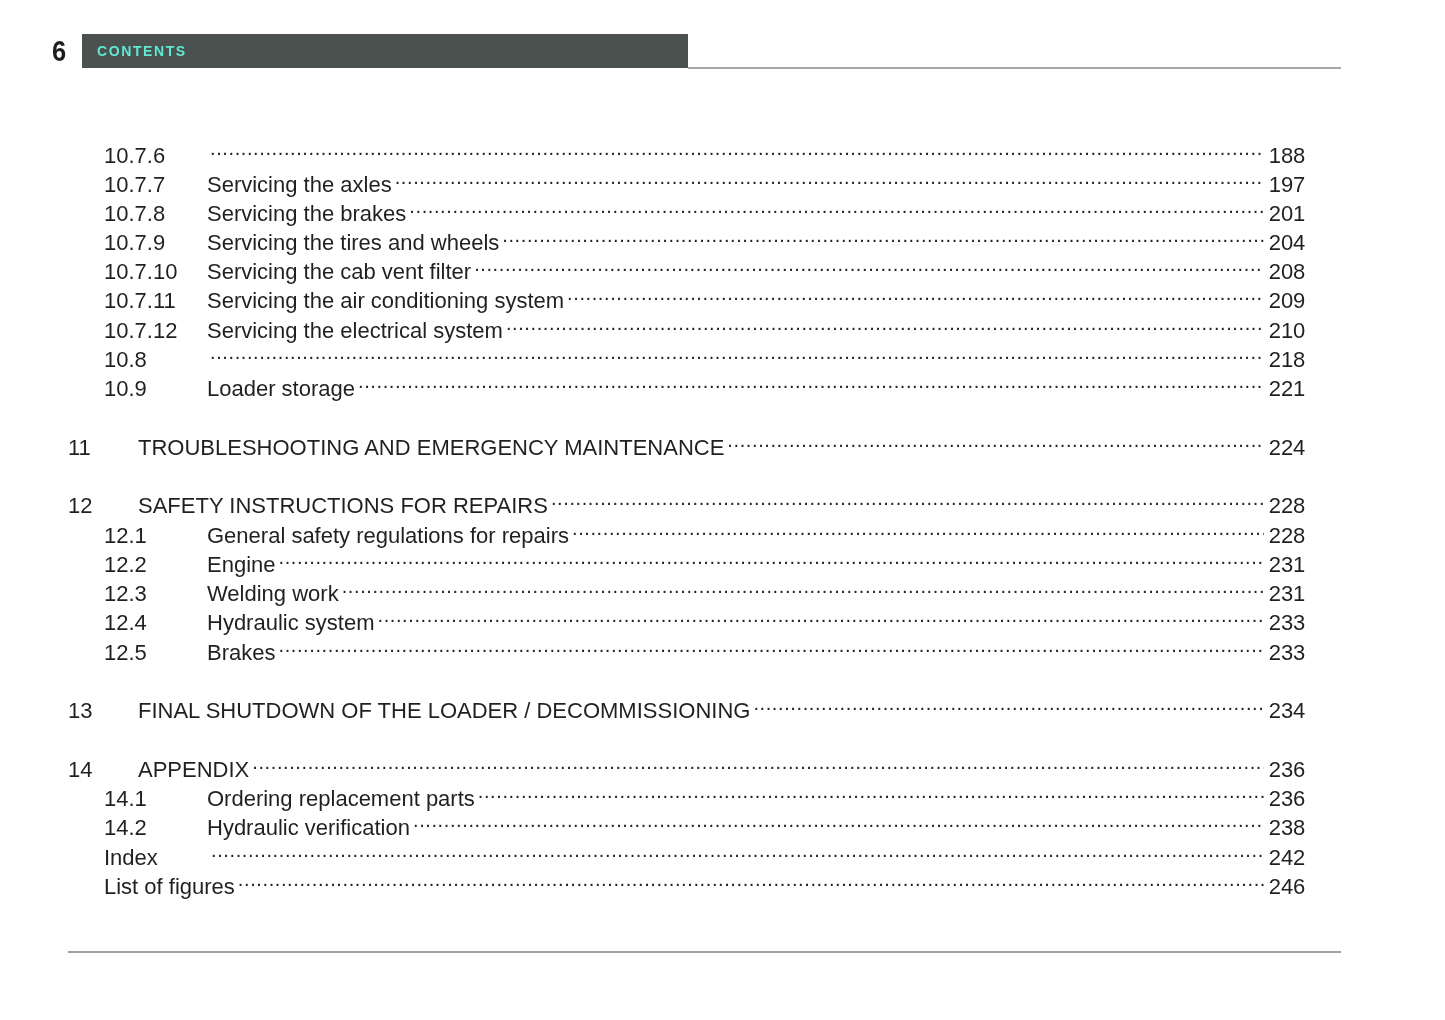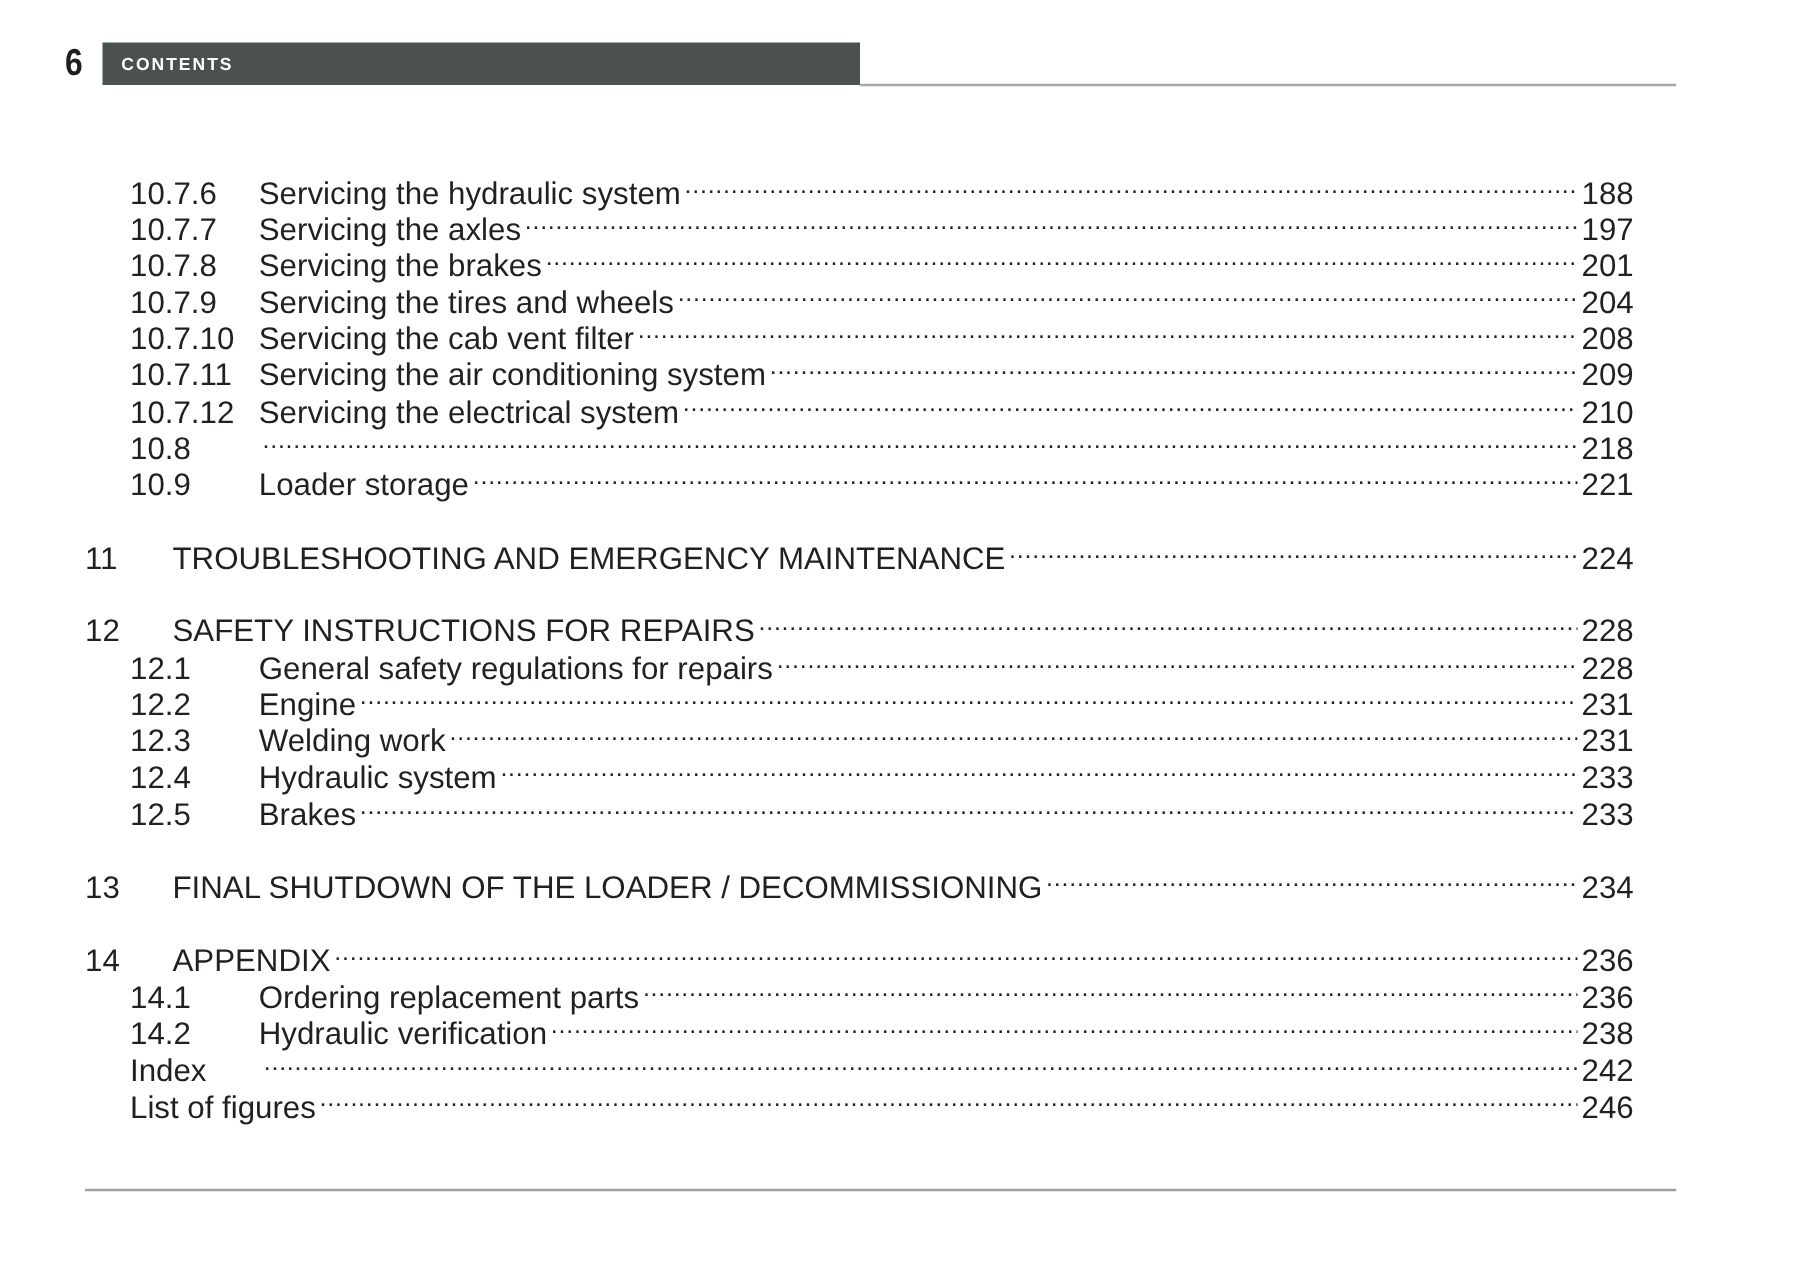--- a/index.html
+++ b/index.html
@@ -13,34 +13,34 @@
     font-size: 30px; line-height: 36px; color: #1e1e1e;
     transform: scaleX(0.85); transform-origin: left top;
   }
   .header-bar {
     position: absolute; left: 82px; top: 34px; width: 606px; height: 34px;
     background: #4a514f;
   }
   .header-title {
     position: absolute; left: 15px; top: 9px;
     font-family: "Liberation Sans", sans-serif; font-weight: bold;
-    font-size: 14px; letter-spacing: 1.6px; color: #ffffff; line-height: 16px;
+    font-size: 14px; letter-spacing: 1.6px; color: #5eead4; line-height: 16px;
   }
   .header-rule {
     position: absolute; left: 688px; top: 67px; width: 653px; height: 2px;
     background: #a6a6a6;
   }
   .footer-rule {
     position: absolute; left: 68px; top: 951px; width: 1273px; height: 2px;
     background: #a0a0a0;
   }
   .toc { position: absolute; left: 0; top: 0; width: 1445px; }
   .row {
     position: absolute; height: 28px; display: flex; align-items: baseline;
-    font-size: 25px; line-height: 28px; color: #231f20; white-space: nowrap;
+    font-size: 22px; line-height: 28px; color: #231f20; white-space: nowrap;
   }
   .row .num { display: inline-block; flex: 0 0 auto; }
   .row .title { flex: 0 0 auto; }
   .row .leader {
     flex: 1 1 auto; overflow: hidden; position: relative; height: 28px;
     margin: 0 3px;
   }
   .row .leader::after {
     content: "........................................................................................................................................................................................................................................................................................";
     position: absolute; left: 0; bottom: 5px; letter-spacing: 0.6px;
@@ -60,21 +60,20 @@
 <div class="page-number">6</div>
 <div class="header-bar">
   <span class="header-title">CONTENTS</span>
 </div>
 <div class="header-rule"></div>
 
 <div class="toc">
 
   <div class="row sub" style="top:135px">
     <span class="num">10.7.6</span>
-    <span class="title">Servicing the hydraulic system</span>
     <span class="leader"></span>
     <span class="page">188</span>
   </div>
   <div class="row sub" style="top:164px">
     <span class="num">10.7.7</span>
     <span class="title">Servicing the axles</span>
     <span class="leader"></span>
     <span class="page">197</span>
   </div>
   <div class="row sub" style="top:193px">

